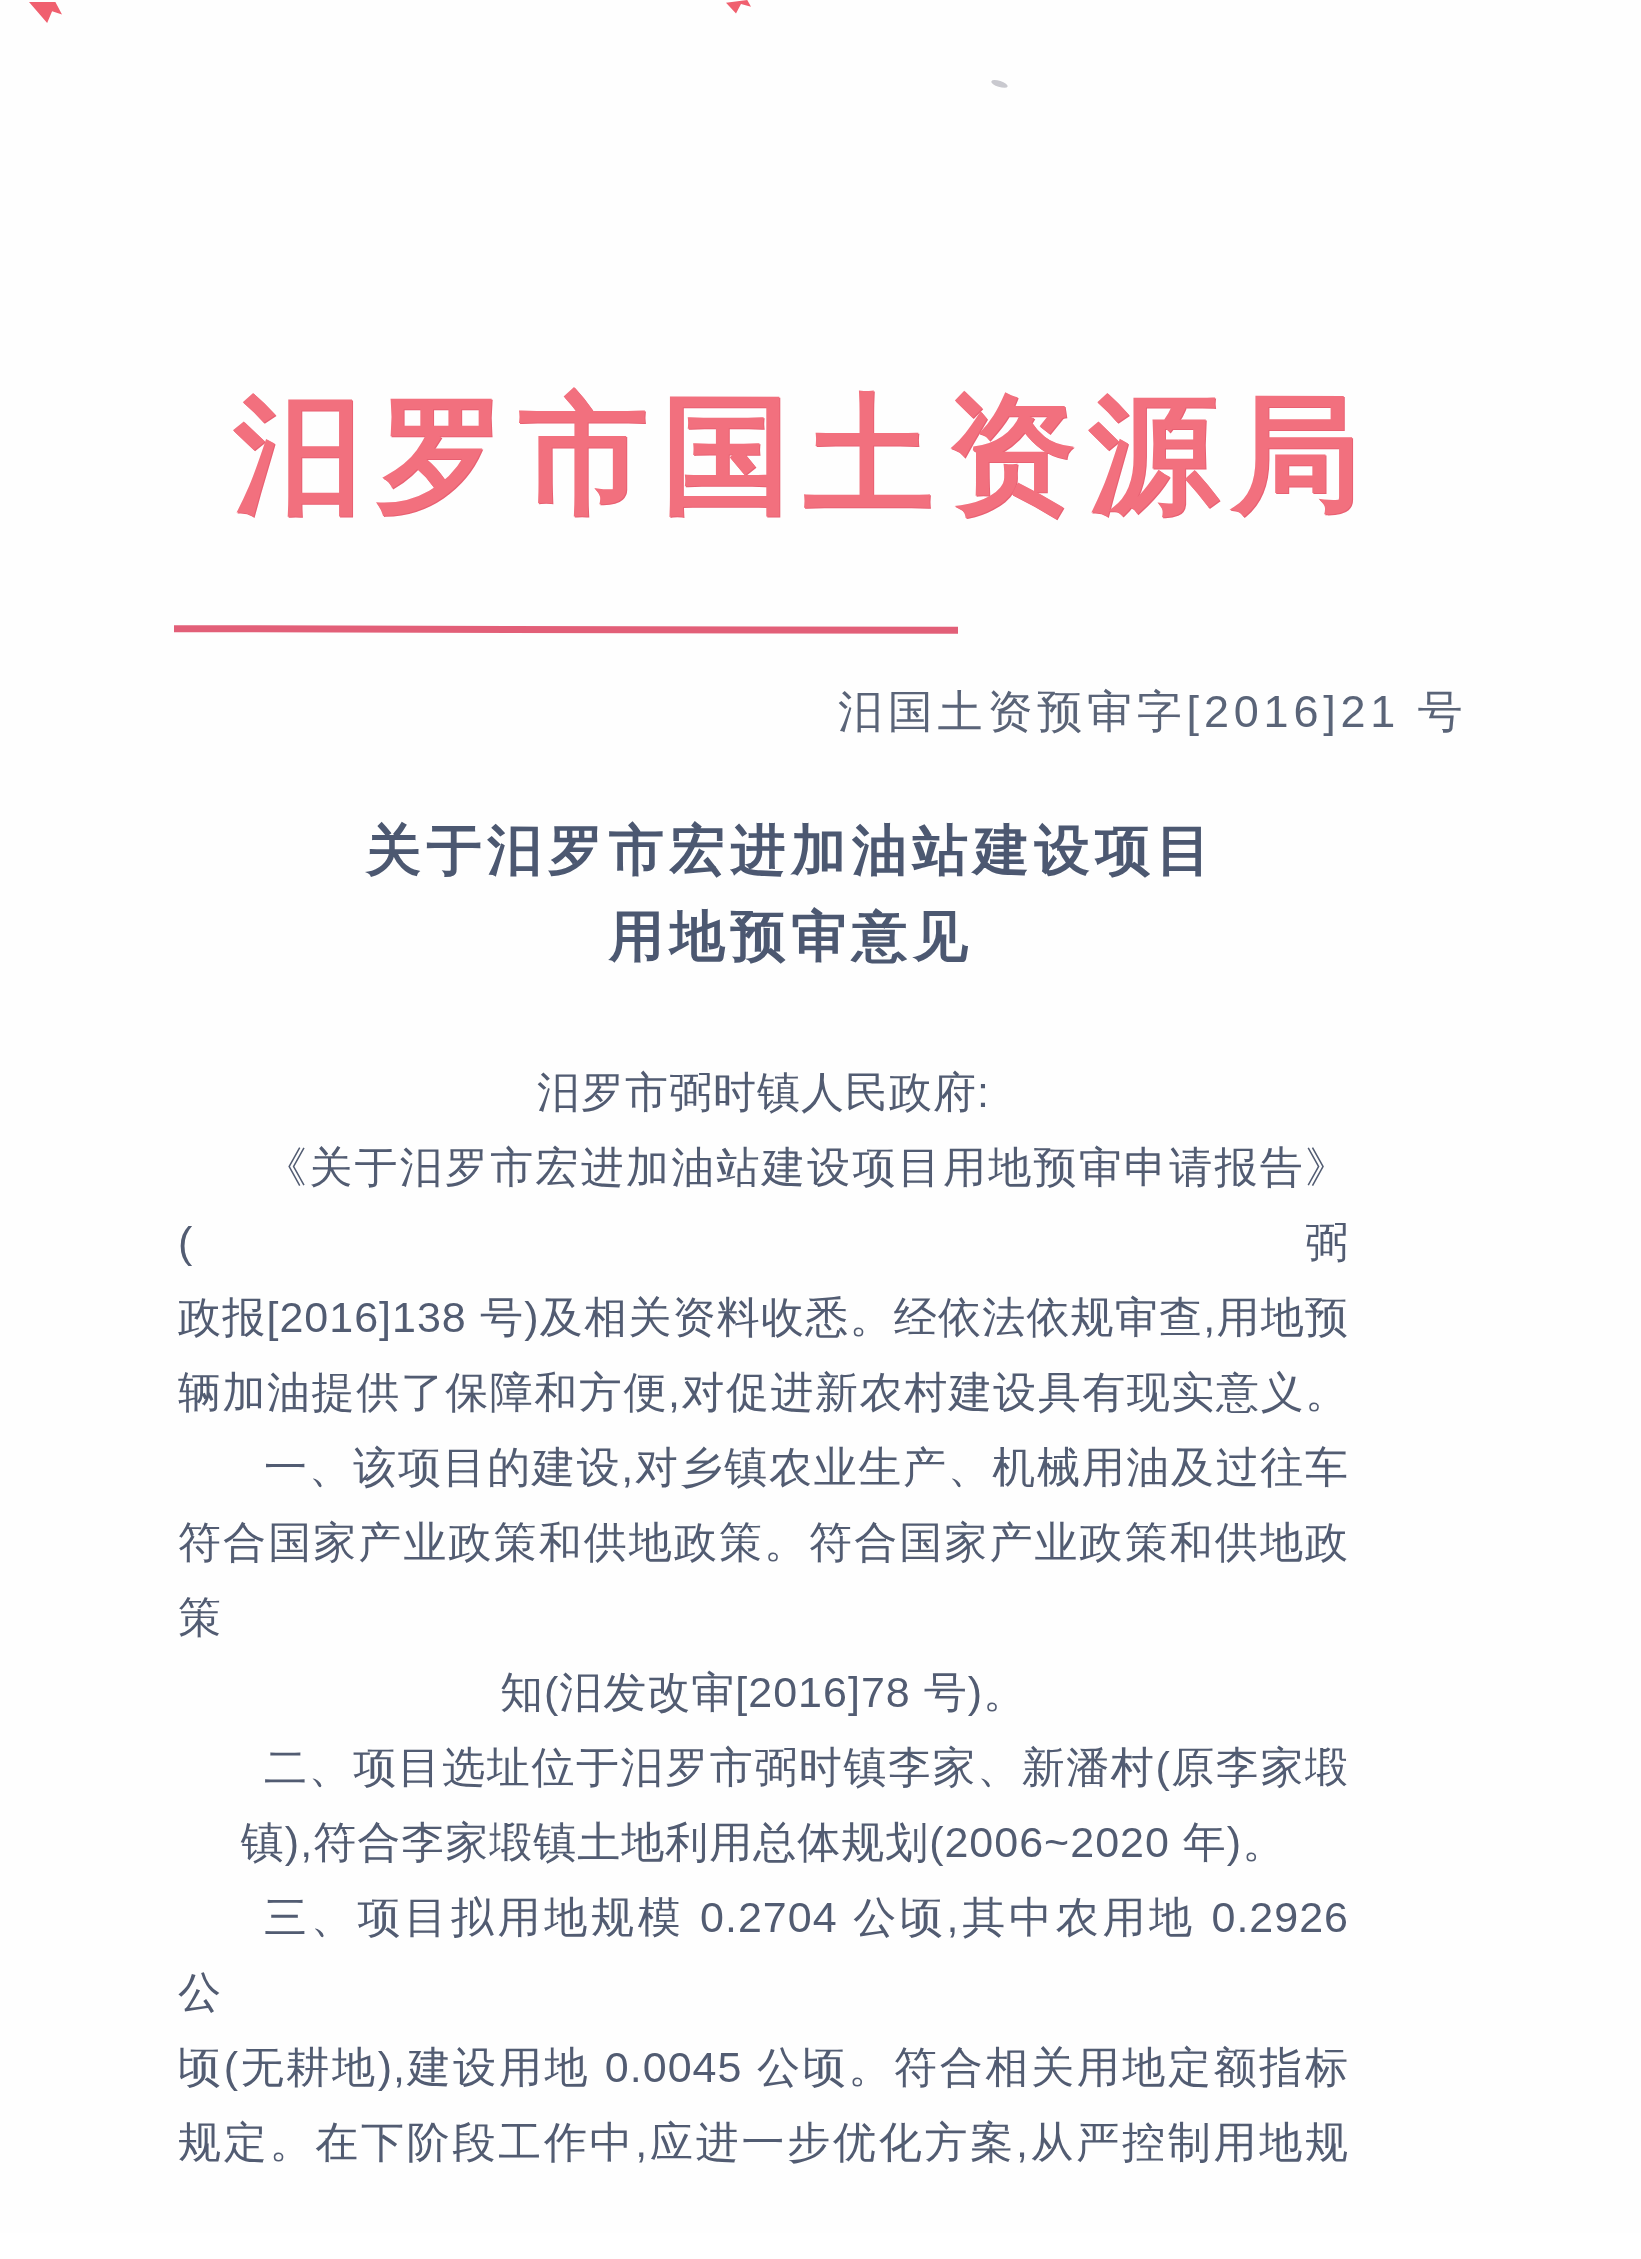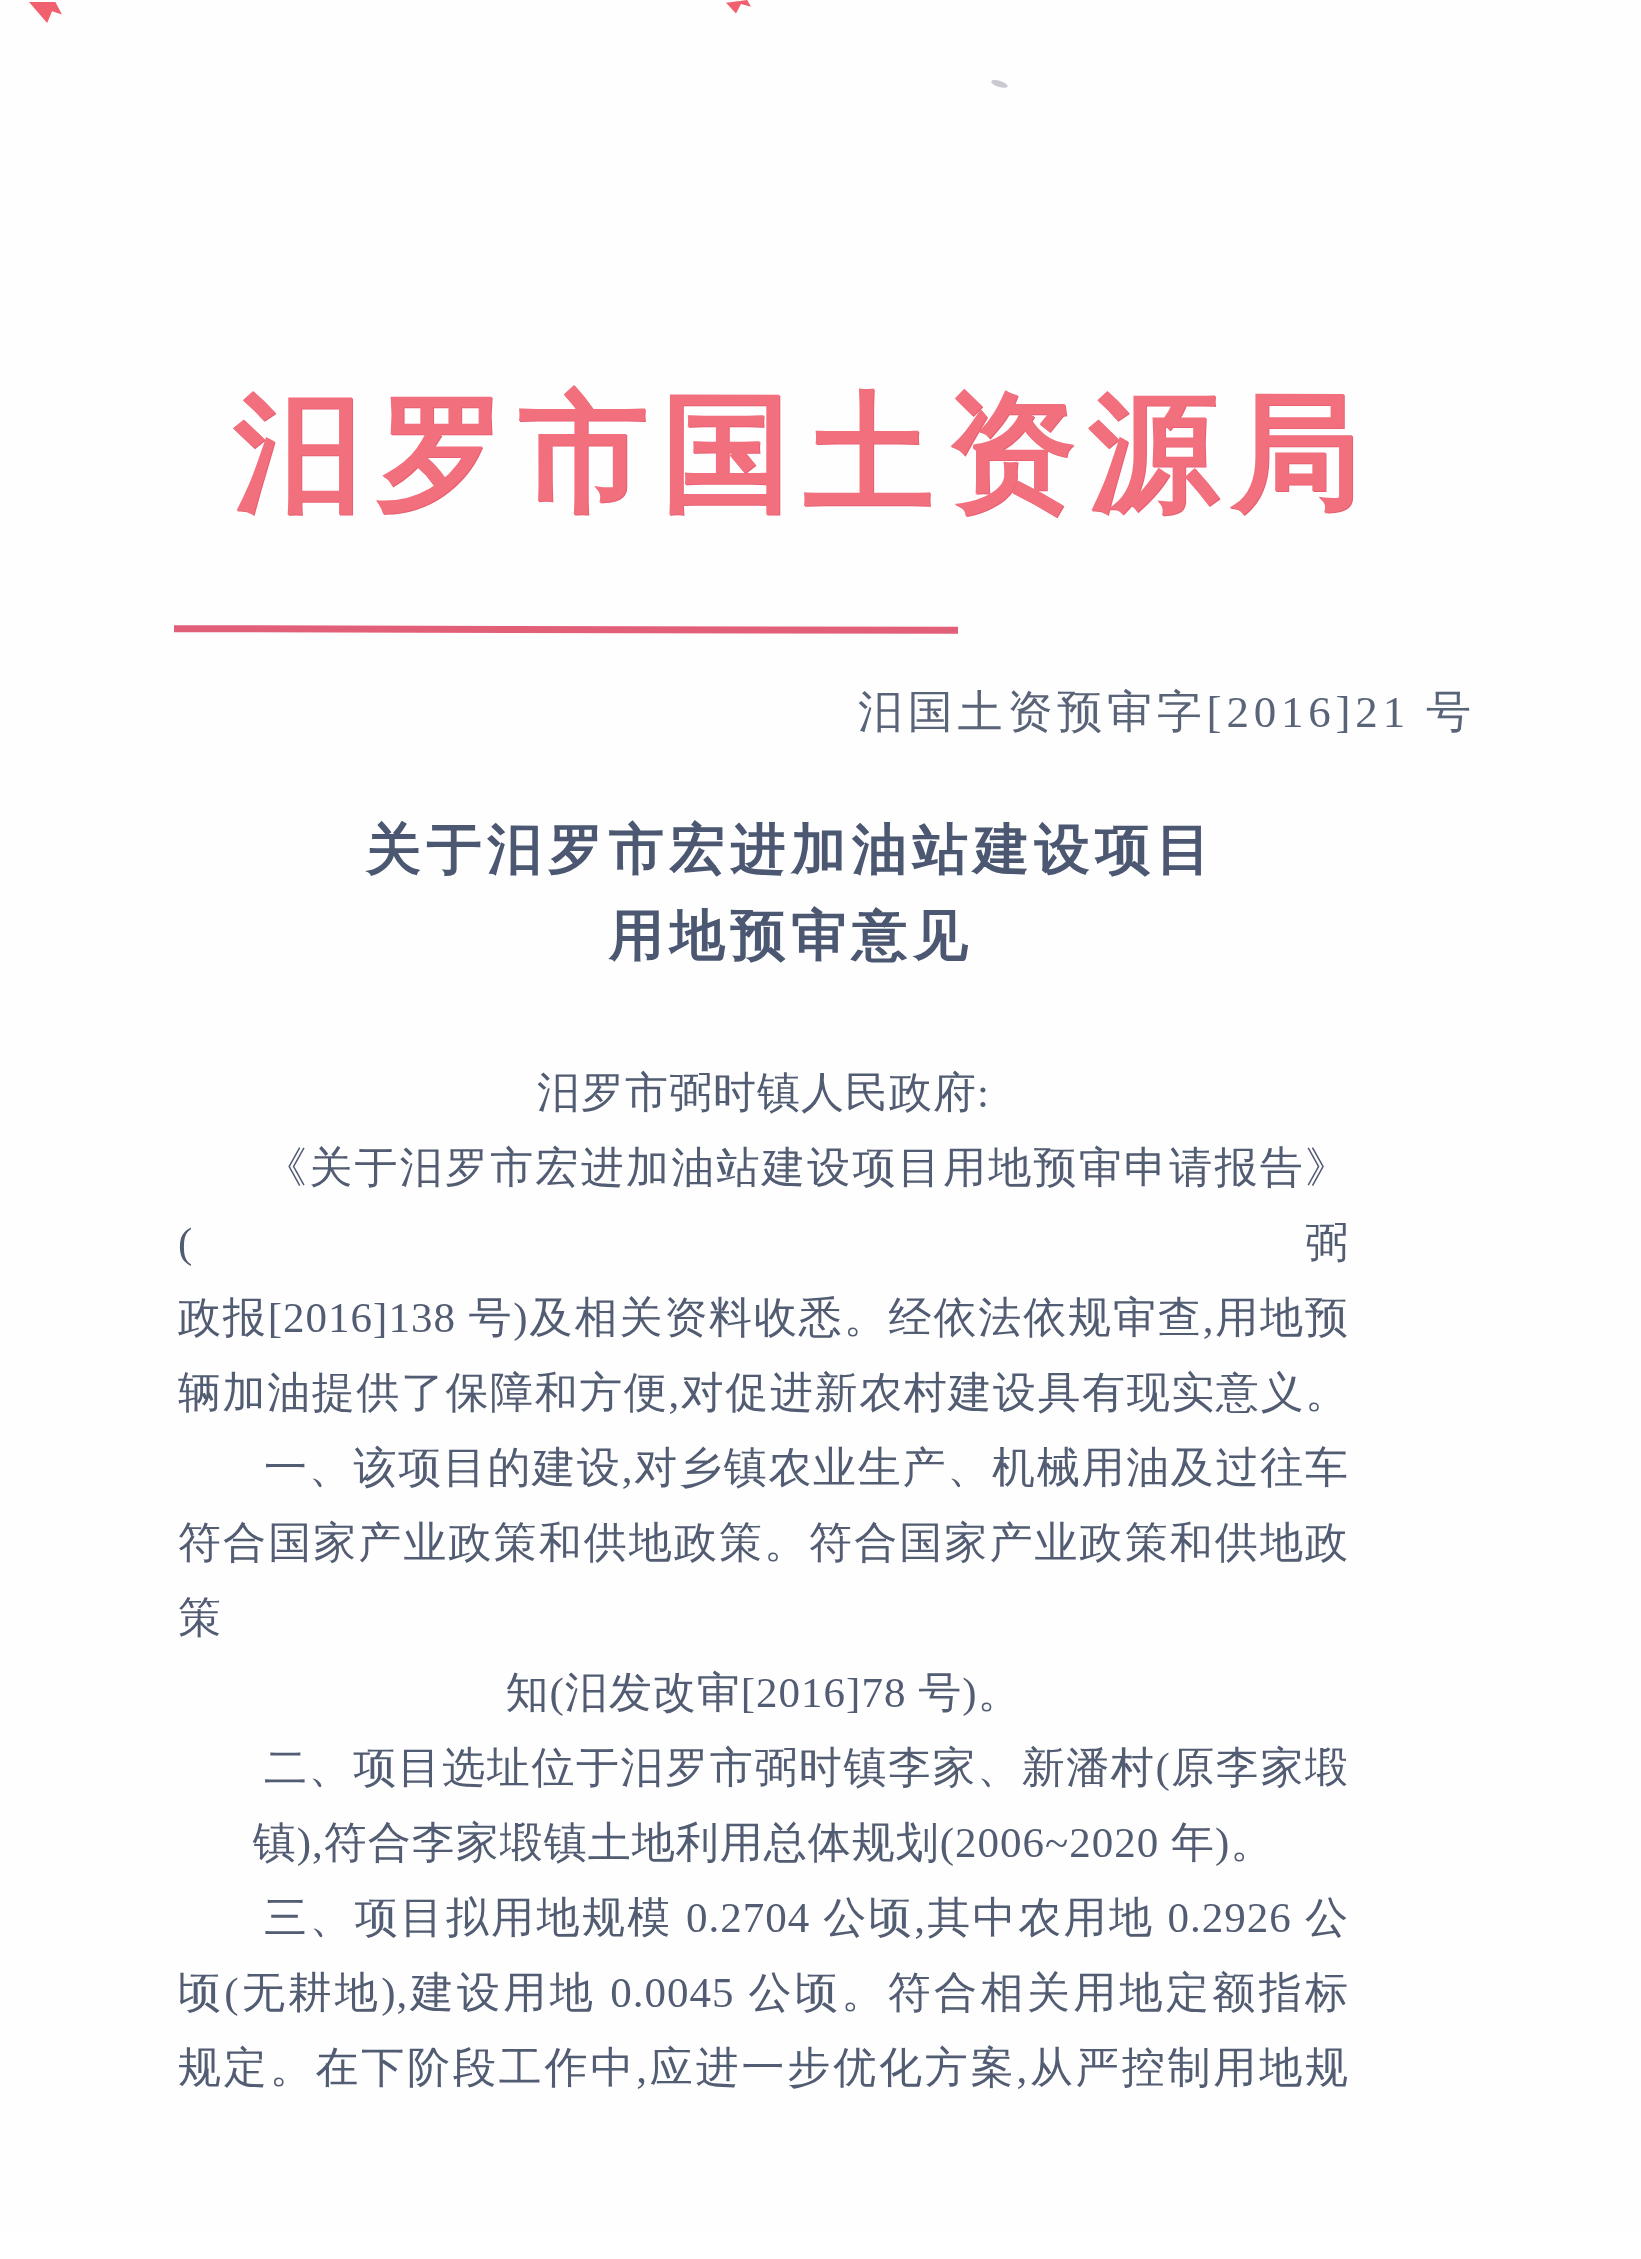--- a/index.html
+++ b/index.html
@@ -6,21 +6,21 @@
     margin: 0;
     padding: 0;
     background: #ffffff;
   }
   .page {
     position: relative;
     width: 1641px;
     height: 2233px;
     background: #fefefe;
     overflow: hidden;
-    font-family: Liberation Serif, serif;
+    font-family: Liberation Sans, sans-serif;
   }
   
   .artifact {
     position: absolute;
     background: #f0606f;
   }
   .artifact-1 { left: 29px; top: 1.9px; width: 33px; height: 21px;
     clip-path: polygon(0 0, 55% 100%, 70% 45%, 100% 60%, 80% 0); }
   .artifact-2 { left: 726px; top: 0px; width: 25px; height: 13.5px;
     clip-path: polygon(0 20%, 40% 100%, 60% 30%, 100% 50%, 85% 0); }
@@ -50,21 +50,20 @@
     transform: rotate(0.12deg);
   }
   .doc-number {
     position: absolute;
     left: 838px;
     top: 682px;
     font-size: 45px;
     letter-spacing: 4.8px;
     color: #5a6478;
     white-space: nowrap;
-    margin-left: 20px;
   }
   .doc-title {
     position: absolute;
     left: 0;
     top: 807px;
     width: 1641px;
     transform: translateX(-29px);
     text-align: center;
     font-size: 55px;
     line-height: 86px;

